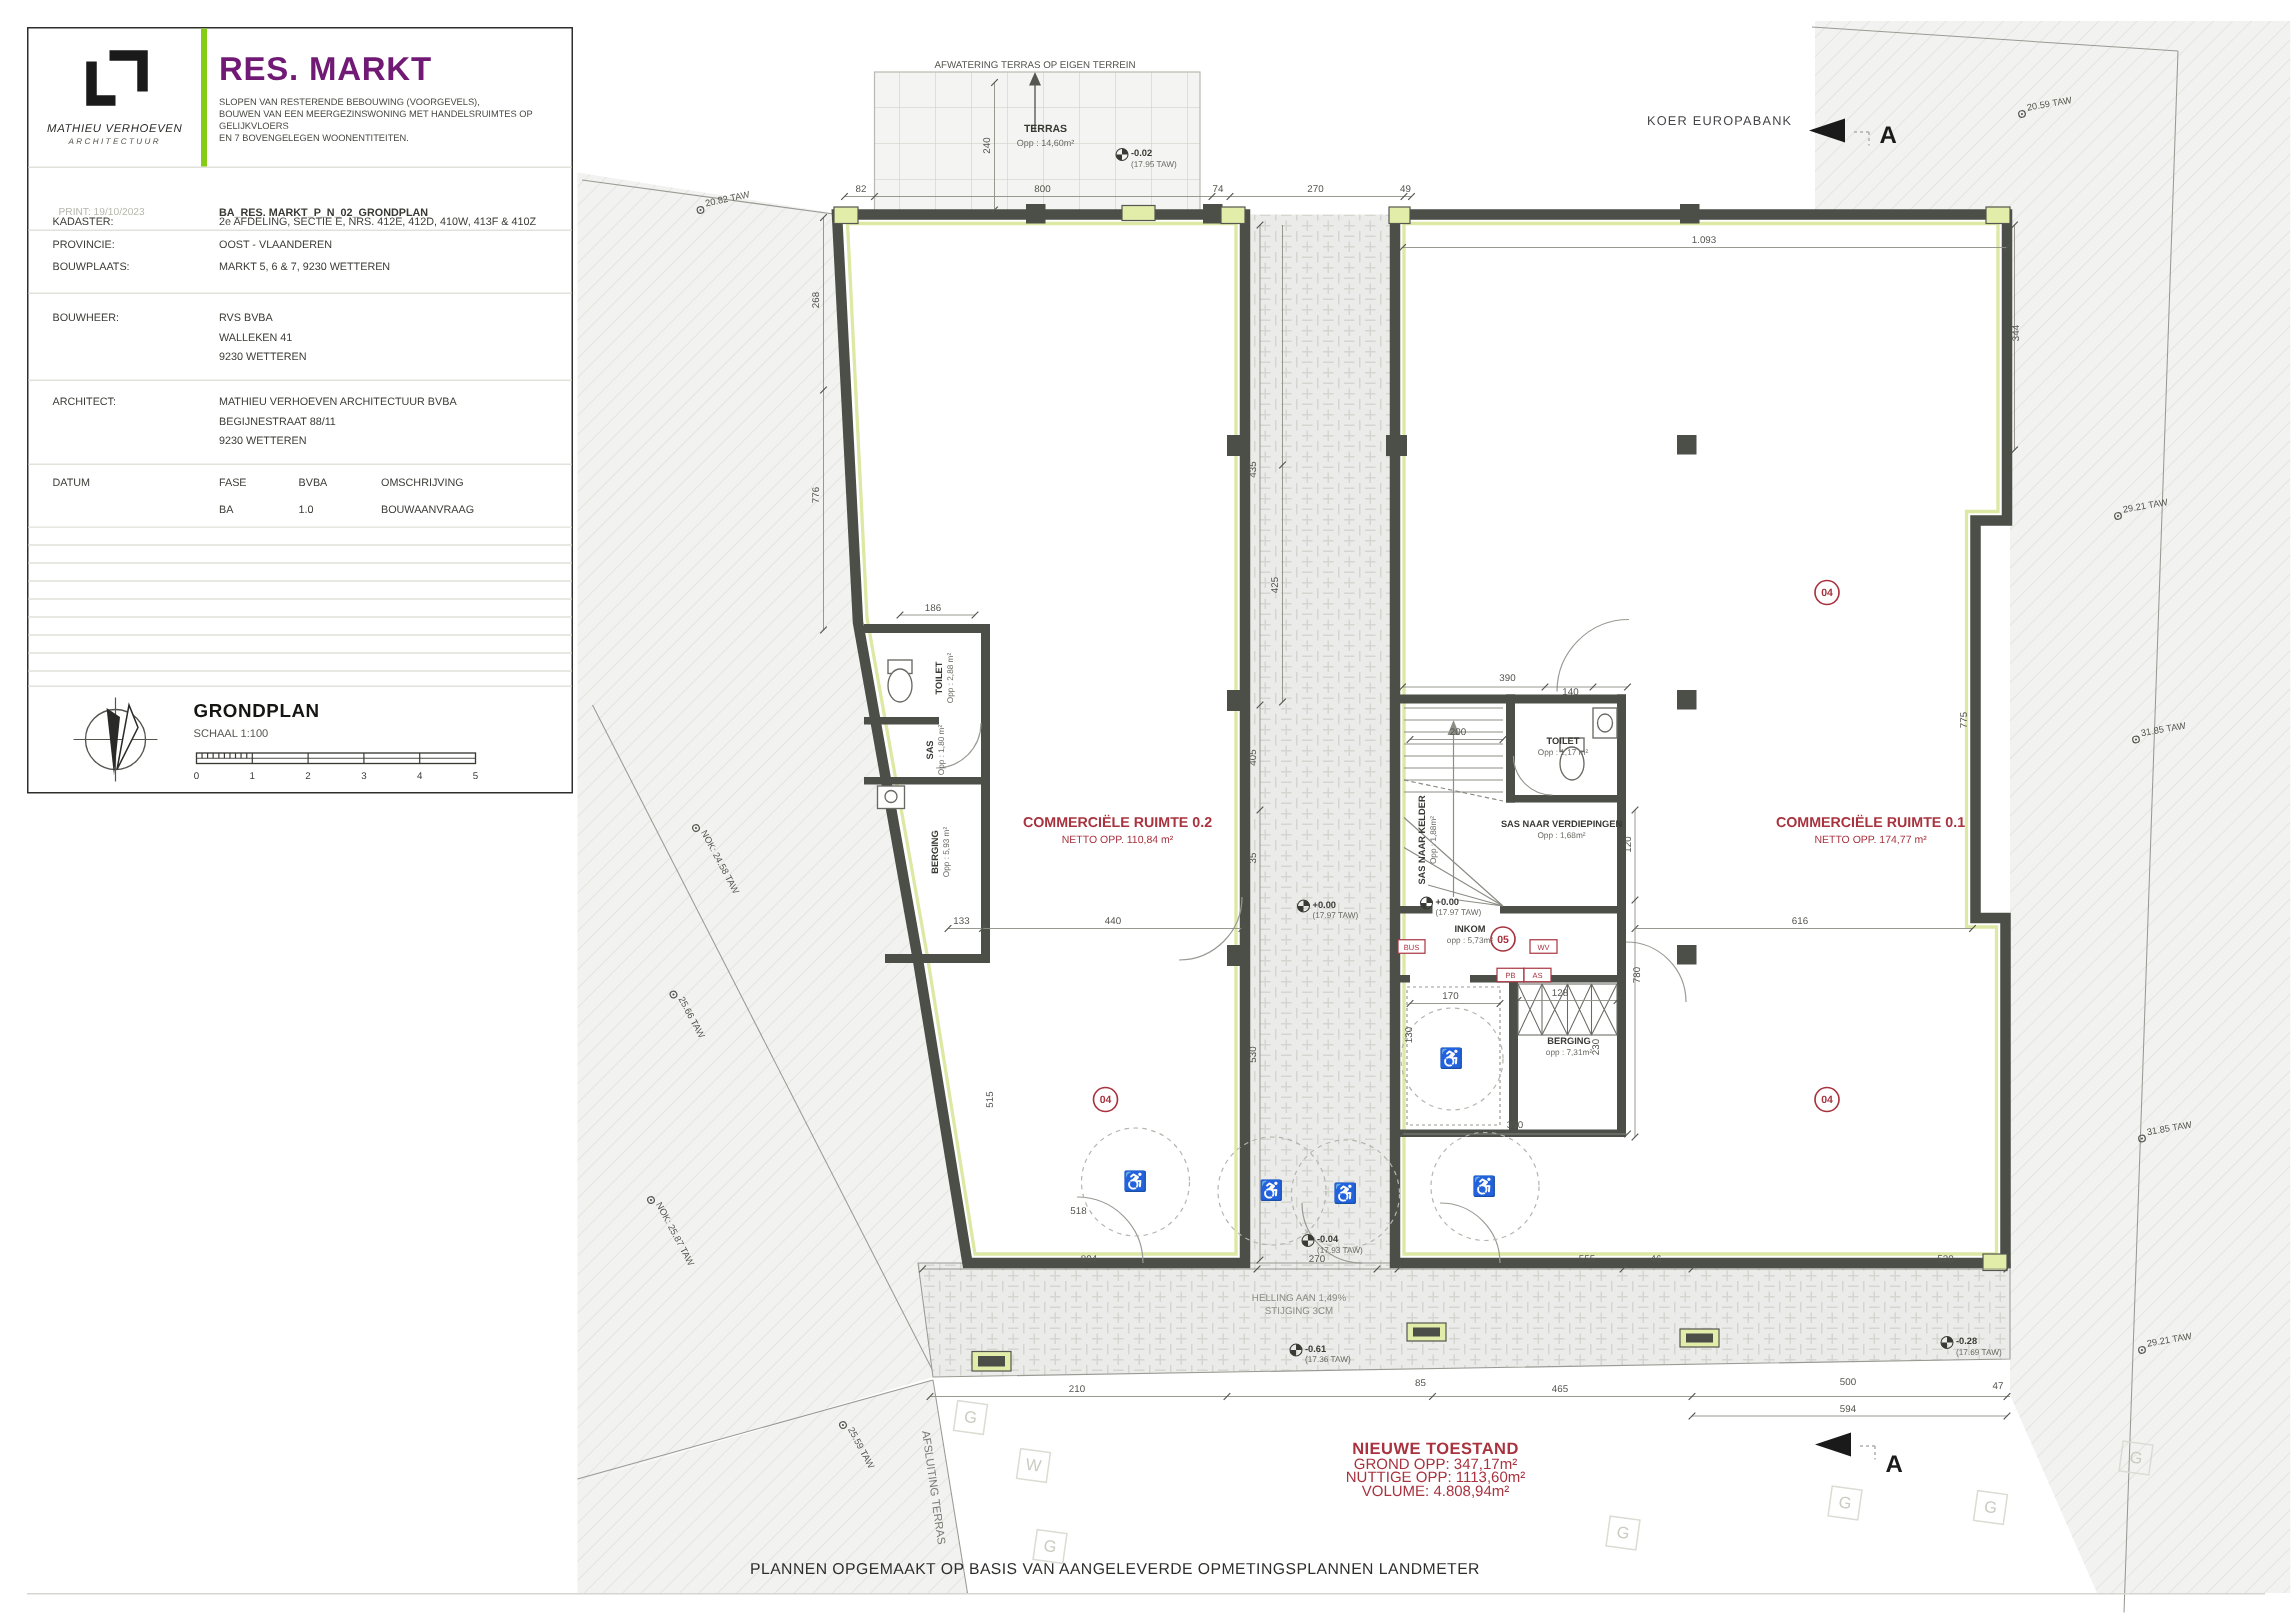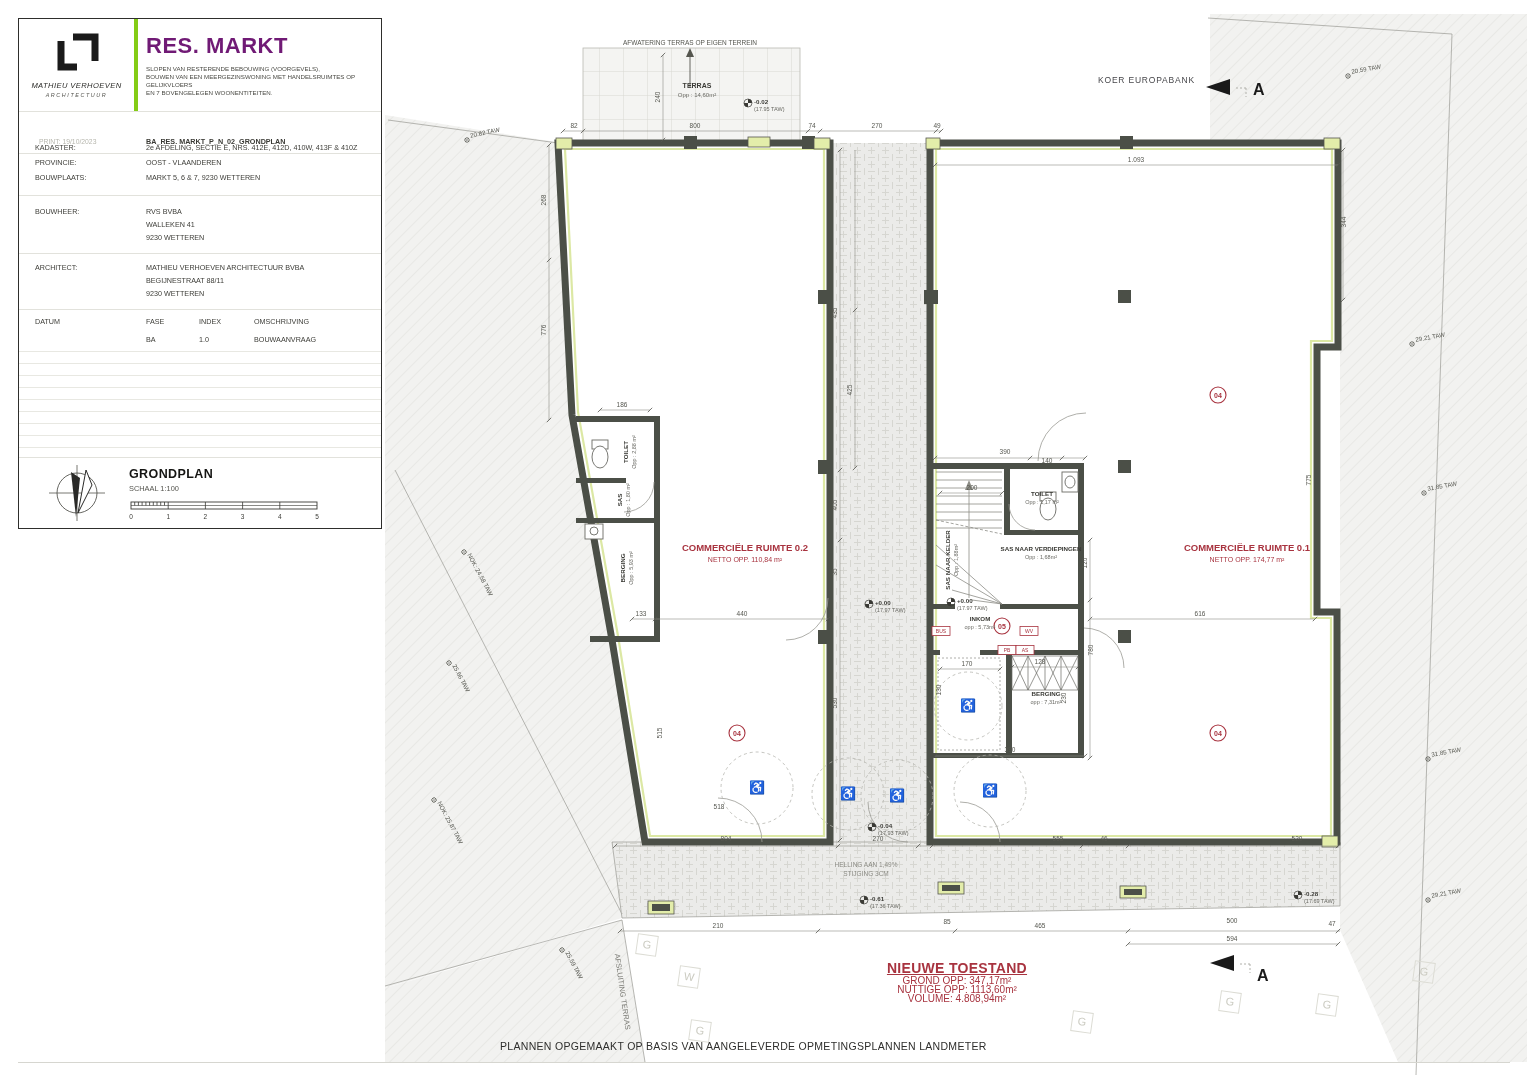--- a/index.html
+++ b/index.html
@@ -23,21 +23,21 @@
   .val{left:127px;font-size:7.2px;color:#3c3c37;}
   .tb-empty{left:0;top:332px;width:100%;height:106px;background:repeating-linear-gradient(to bottom,#e8e8e2 0,#e8e8e2 1px,transparent 1px,transparent 12px);border-bottom:1px solid #e2e2dc;}
   .tb-bottom{left:0;top:438px;width:100%;height:70px;}
   .compass{left:28px;top:6px;}
   .gp-name{left:110px;top:10px;font-size:12.5px;font-weight:bold;letter-spacing:.4px;color:#151513;}
   .gp-scale{left:110px;top:27px;font-size:7.4px;color:#55554f;}
   .sb-svg{left:110px;top:42px;}
   
   .plan-svg{position:absolute;left:0;top:0;}
   .nt{position:absolute;left:866px;top:960px;width:182px;text-align:center;color:#a8333f;}
-  .nt-title{font-size:14px;font-weight:bold;text-decoration:underline;letter-spacing:.3px;}
+  .nt-title{font-size:11px;font-weight:bold;letter-spacing:.3px;}
   .nt-line{font-size:10px;line-height:9px;}
   .footer-note{position:absolute;left:500px;top:1040px;width:530px;text-align:left;font-size:10.5px;letter-spacing:.3px;color:#2e2e2c;}
   .frame-bottom{position:absolute;left:18px;top:1062px;width:1492px;height:0;border-top:1px solid #d6d6d0;}
   text{font-family:"Liberation Sans",sans-serif;}
 </style>
 </head>
 <body>
 
 <svg class="plan-svg" width="1527" height="1080" viewBox="0 0 1527 1080">
   <defs>
@@ -573,21 +573,21 @@
   <div class="sec" style="left:0;top:234px;height:56px;">
     <span class="lbl" style="top:10px">ARCHITECT:</span>
     <span class="val" style="top:10px">MATHIEU VERHOEVEN ARCHITECTUUR BVBA</span>
     <span class="val" style="top:23px">BEGIJNESTRAAT 88/11</span>
     <span class="val" style="top:36px">9230 WETTEREN</span>
   </div>
 
   <div class="sec" style="left:0;top:290px;height:42px;">
     <span class="lbl" style="top:8px">DATUM</span>
     <span class="val" style="top:8px;left:127px">FASE</span>
-    <span class="val" style="top:8px;left:180px">INDEX</span>
+    <span class="val" style="top:8px;left:180px">BVBA</span>
     <span class="val" style="top:8px;left:235px">OMSCHRIJVING</span>
     <span class="val" style="top:26px;left:127px">BA</span>
     <span class="val" style="top:26px;left:180px">1.0</span>
     <span class="val" style="top:26px;left:235px">BOUWAANVRAAG</span>
   </div>
 
   <div class="tb-empty"></div>
 
   <div class="tb-bottom">
     <svg class="compass" width="60" height="60" viewBox="0 0 60 60">

